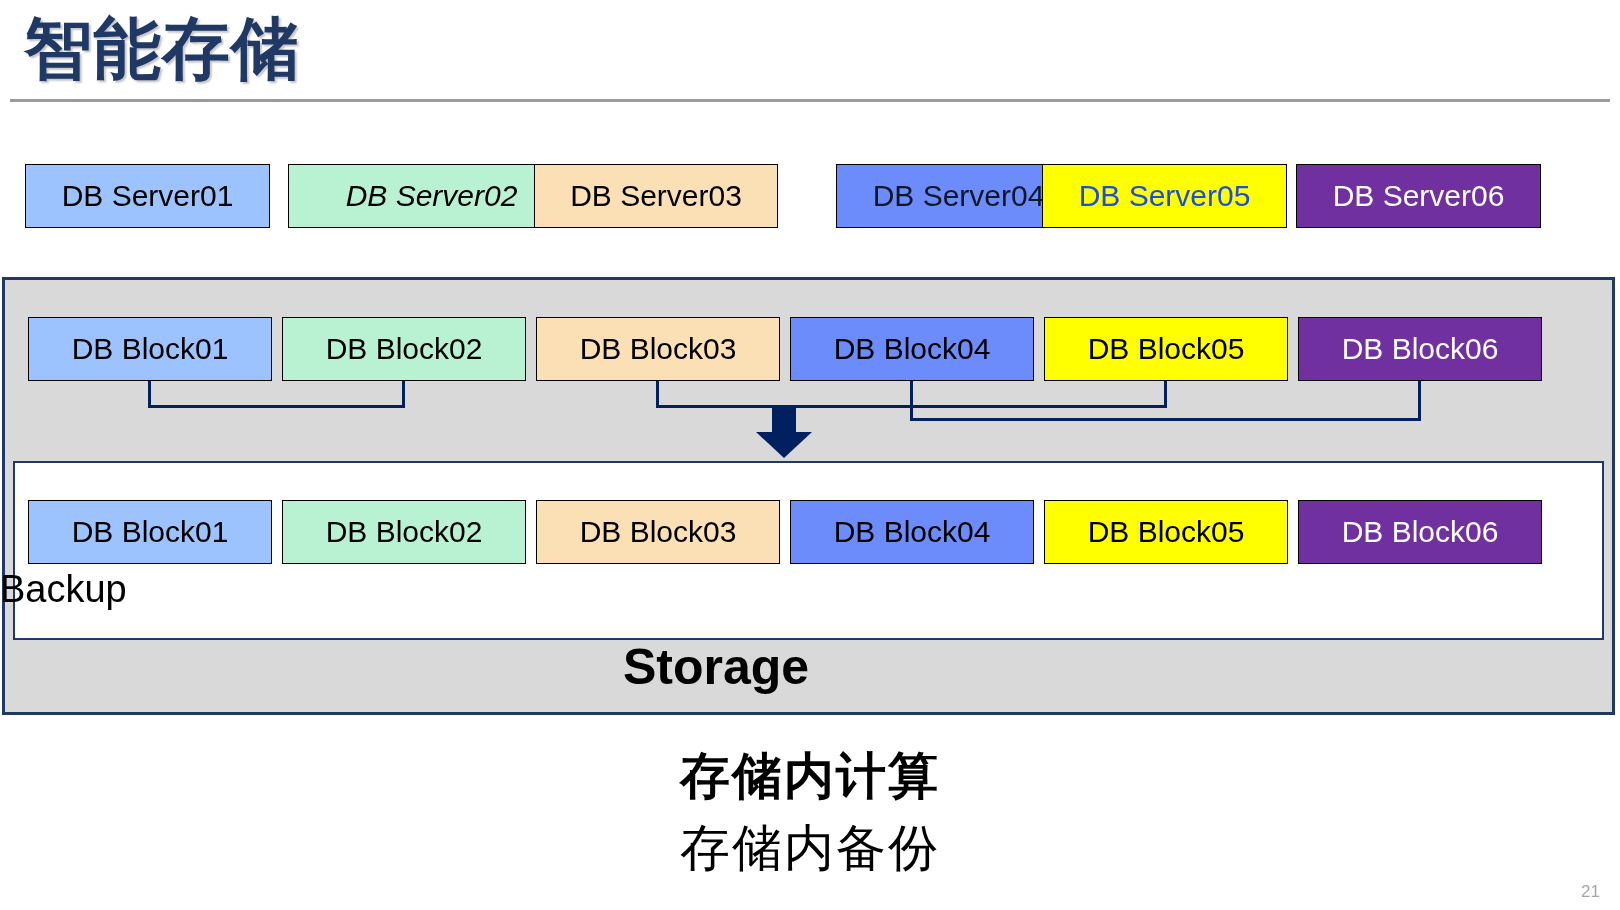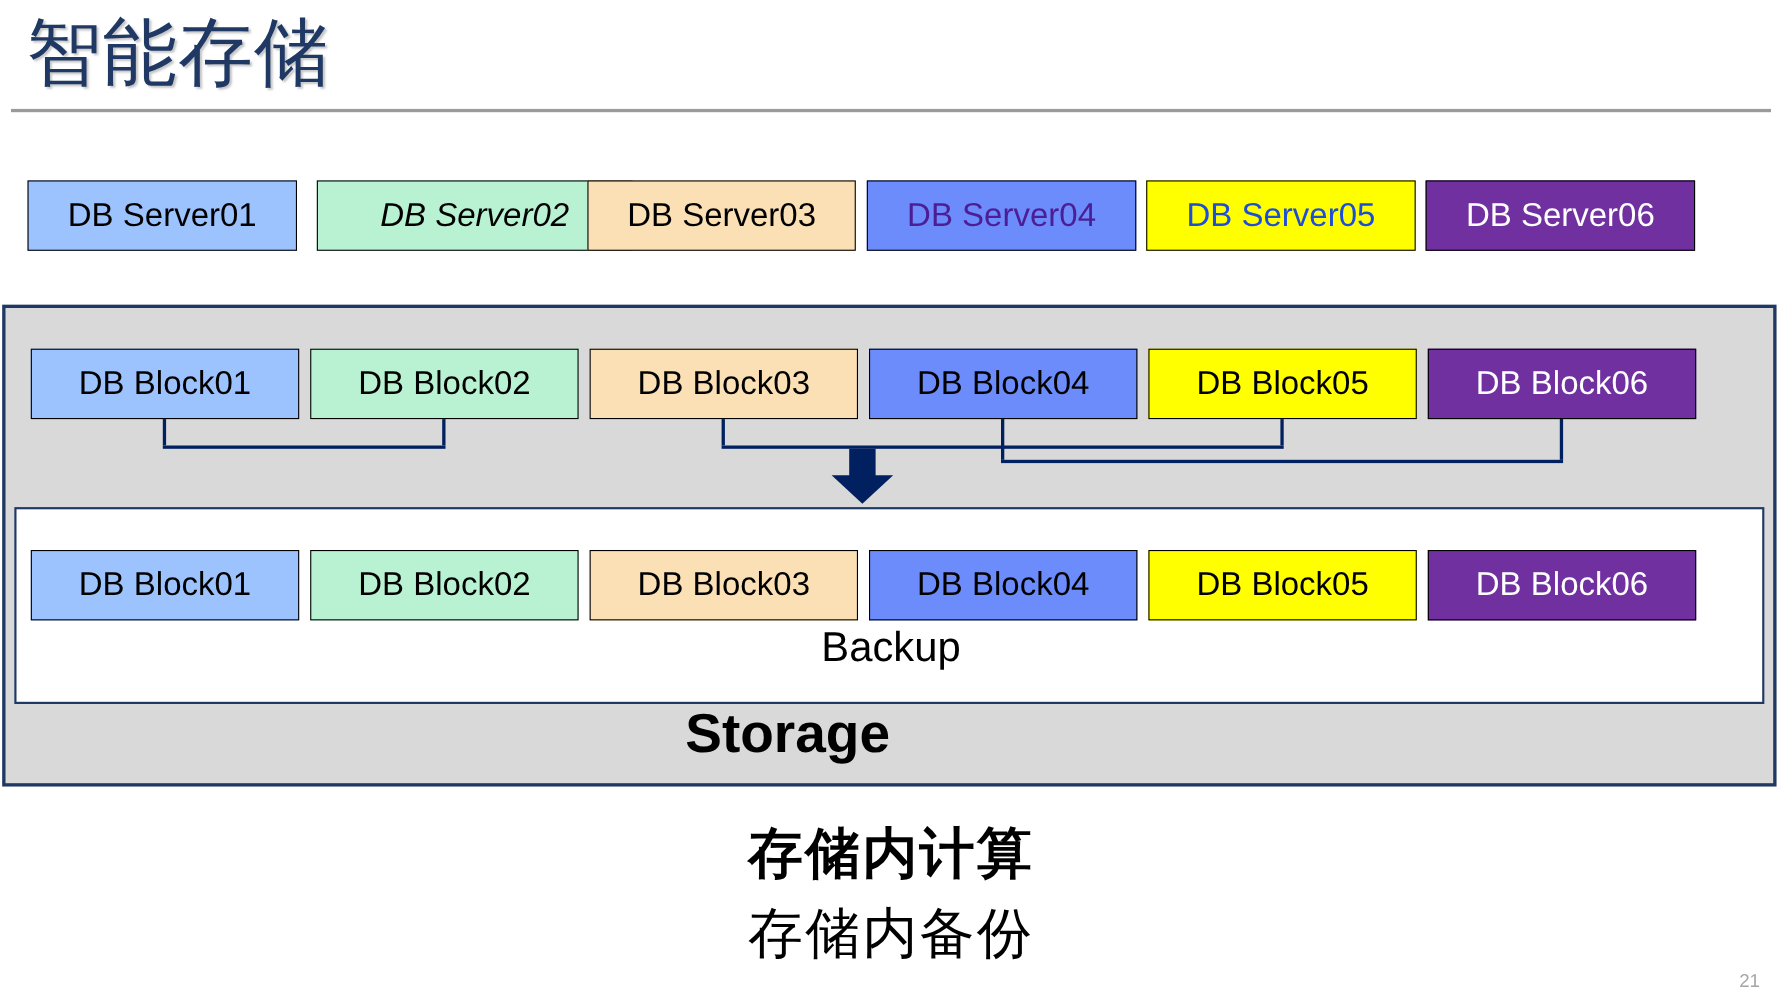--- a/index.html
+++ b/index.html
@@ -15,21 +15,21 @@
     font-family: "Liberation Sans", "DejaVu Sans", sans-serif;
   }
 
   
   #slide-title {
     position: absolute;
     left: 24px;
     top: 4px;
     font-size: 68px;
     line-height: 88px;
-    font-weight: 400;
+    font-weight: 700;
     color: #1F3864;
     letter-spacing: 1px;
     text-shadow: 2px 2px 2px rgba(150,150,150,0.55);
     white-space: nowrap;
   }
   #title-rule {
     position: absolute;
     left: 10px;
     top: 99px;
     width: 1600px;
@@ -115,21 +115,20 @@
     border: 2px solid #1F3864;
     background: #FFFFFF;
   }
   .block-bot { top: 479px; height: 64px; }
 
   #backup-label {
     position: absolute;
     left: 0;
     top: 566px;
     width: 1620px;
-    text-align: center;
     font-size: 38px;
     line-height: 46px;
     color: #000000;
   }
 
   #storage-label {
     position: absolute;
     left: 0;
     top: 636px;
     width: 1432px;
@@ -201,21 +200,21 @@
 
 <div class="cbox server-box" style="left: 25px; width: 245px; background: rgb(157, 195, 255); color: rgb(0, 0, 0);">
     <span>DB Server01</span>
   </div>
 <div class="cbox server-box" style="left: 288px; width: 287px; background: rgb(184, 242, 210); color: rgb(0, 0, 0); font-style: italic;">
     <span>DB Server02</span>
   </div>
 <div class="cbox server-box" style="left: 534px; width: 244px; background: rgb(250, 224, 180); color: rgb(0, 0, 0);">
     <span>DB Server03</span>
   </div>
-<div class="cbox server-box" style="left: 788px; width: 245px; background: rgb(107, 140, 250); color: #4c1d95;">
+<div class="cbox server-box" style="left: 836px; width: 245px; background: rgb(107, 140, 250); color: #0f172a;">
     <span>DB Server04</span>
   </div>
 <div class="cbox server-box" style="left: 1042px; width: 245px; background: rgb(255, 255, 0); color: #1d4ed8;">
     <span>DB Server05</span>
   </div>
 <div class="cbox server-box" style="left: 1296px; width: 245px; background: rgb(112, 48, 160); color: rgb(255, 255, 255);">
     <span>DB Server06</span>
   </div>
 <div class="cbox block-top" style="left: 28px; width: 244px; background: rgb(157, 195, 255); color: rgb(0, 0, 0);">
     <span>DB Block01</span>

